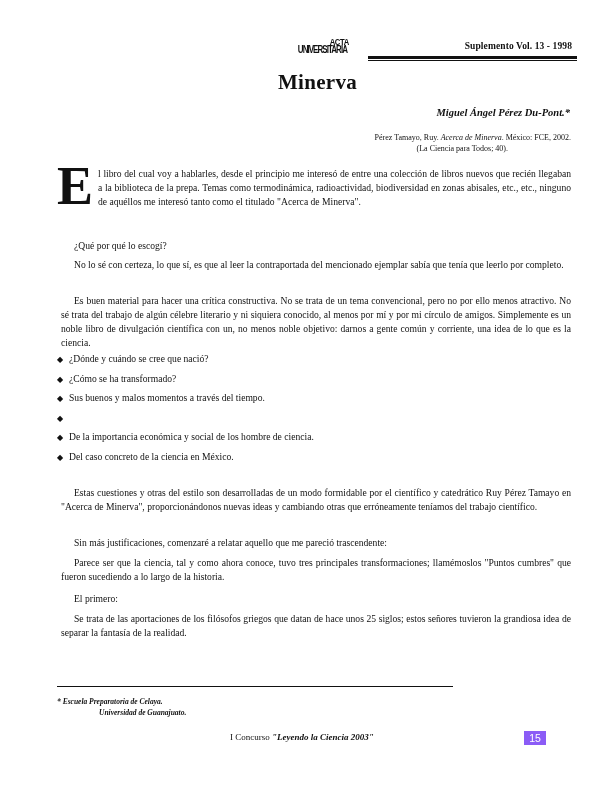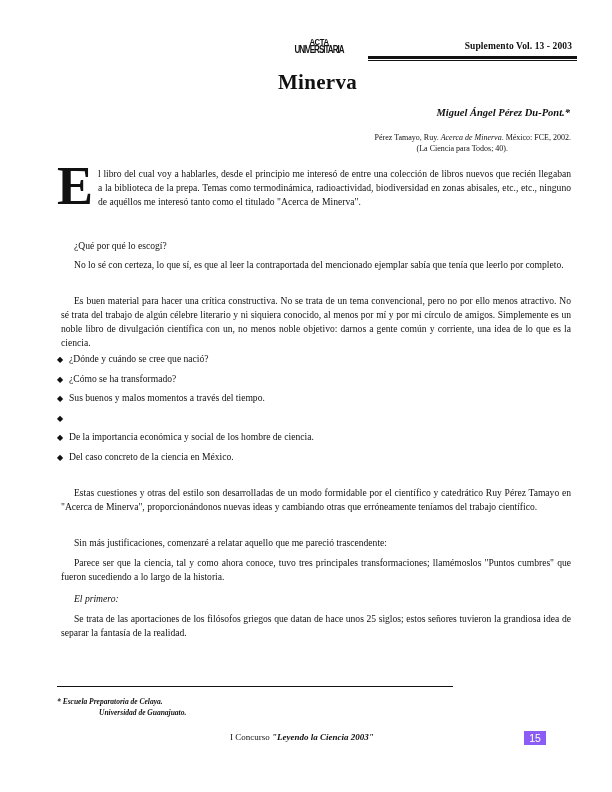--- a/index.html
+++ b/index.html
@@ -4,21 +4,21 @@
   <style>
     html, body { margin: 0; padding: 0; background: #ffffff; }
     body { width: 612px; height: 792px; position: relative; overflow: hidden;
       font-family: "Liberation Serif", "DejaVu Serif", serif; color: #111; }
     .page { position: absolute; left: 0; top: 0; width: 612px; height: 792px; }
 
     .supplement { position: absolute; right: 40px; top: 41px; font-size: 9.5px; font-weight: bold; letter-spacing: 0.1px; }
     .rule-thick { position: absolute; left: 368px; right: 35px; top: 56px; height: 2.5px; background: #111; }
     .rule-thin { position: absolute; left: 368px; right: 35px; top: 60px; height: 1px; background: #111; }
 
-    .logo { position: absolute; left: 284px; top: 38px; width: 70px; text-align: center; font-family: "Liberation Sans Narrow", "Liberation Sans", sans-serif; font-weight: bold; line-height: 8px; }
+    .logo { position: absolute; left: 284px; top: 38px; width: 70px; text-align: right; font-family: "Liberation Sans Narrow", "Liberation Sans", sans-serif; font-weight: bold; line-height: 8px; }
     .logo .acta { font-size: 9px; letter-spacing: -0.5px; transform: scaleX(0.85); display: block; }
     .logo .univ { font-size: 10px; letter-spacing: -1.2px; transform: scaleX(0.8); display: block; }
 
     .title { position: absolute; left: 278px; top: 70px; font-size: 21px; font-weight: bold; letter-spacing: 0.3px; }
 
     .author { position: absolute; right: 42px; top: 107px; font-size: 10.5px; font-style: italic; font-weight: bold; }
 
     .ref { position: absolute; right: 41px; top: 132px; font-size: 8px; text-align: right; line-height: 11px; }
     .ref .r2 { display: block; text-align: left; padding-left: 42px; }
 
@@ -33,42 +33,42 @@
     .p2 { top: 254px; }
     .p3 { top: 290px; }
 
     .bullets { position: absolute; left: 57px; top: 352px; font-size: 9.6px; list-style: none; margin: 0; padding: 0; }
     .bullets li { height: 19.6px; line-height: 14px; display: flex; align-items: flex-start; }
     .bullets .diamond { width: 12px; font-size: 8px; margin-top: 1px; }
 
     .p4 { top: 482px; }
     .p5 { top: 532px; }
     .p6 { top: 552px; }
-    .p7 { top: 588px; font-style: italic; }
+    .p7 { top: 588px; }
     .p8 { top: 608px; }
 
     .footnote-rule { position: absolute; left: 57px; width: 396px; top: 686px; height: 1.3px; background: #111; }
     .footnote { position: absolute; left: 57px; top: 696px; font-size: 7.5px; font-style: italic; font-weight: bold; line-height: 11px; }
     .footnote .f2 { display: block; padding-left: 5px; margin-left: 37px; }
 
     .contest { position: absolute; left: 230px; top: 732px; font-size: 9px; }
     .contest em { font-style: italic; font-weight: bold; }
     .pagenum { position: absolute; left: 524px; top: 731px; width: 22px; height: 14px; background: #8b5cf6; color: #fff; font-family: "Liberation Sans", sans-serif; font-weight: normal; font-size: 10.5px; text-align: center; line-height: 14px; }
   </style>
 </head>
 <body>
 
 <div class="page">
 
   <div class="logo">
     <span class="acta">ACTA</span>
     <span class="univ">UNIVERSITARIA</span>
   </div>
 
-  <div class="supplement">Suplemento Vol. 13 - 2003</div>
+  <div class="supplement">Suplemento Vol. 13 - 1998</div>
   <div class="rule-thick"></div>
   <div class="rule-thin"></div>
 
   <div class="title">Minerva</div>
 
   <div class="author">Miguel Ángel Pérez Du-Pont.*</div>
 
   <div class="ref">
     <span>Pérez Tamayo, Ruy. </span><em>Acerca de Minerva</em><span>. México: FCE, 2002.</span>
     <span class="r2">(La Ciencia para Todos; 40).</span>

